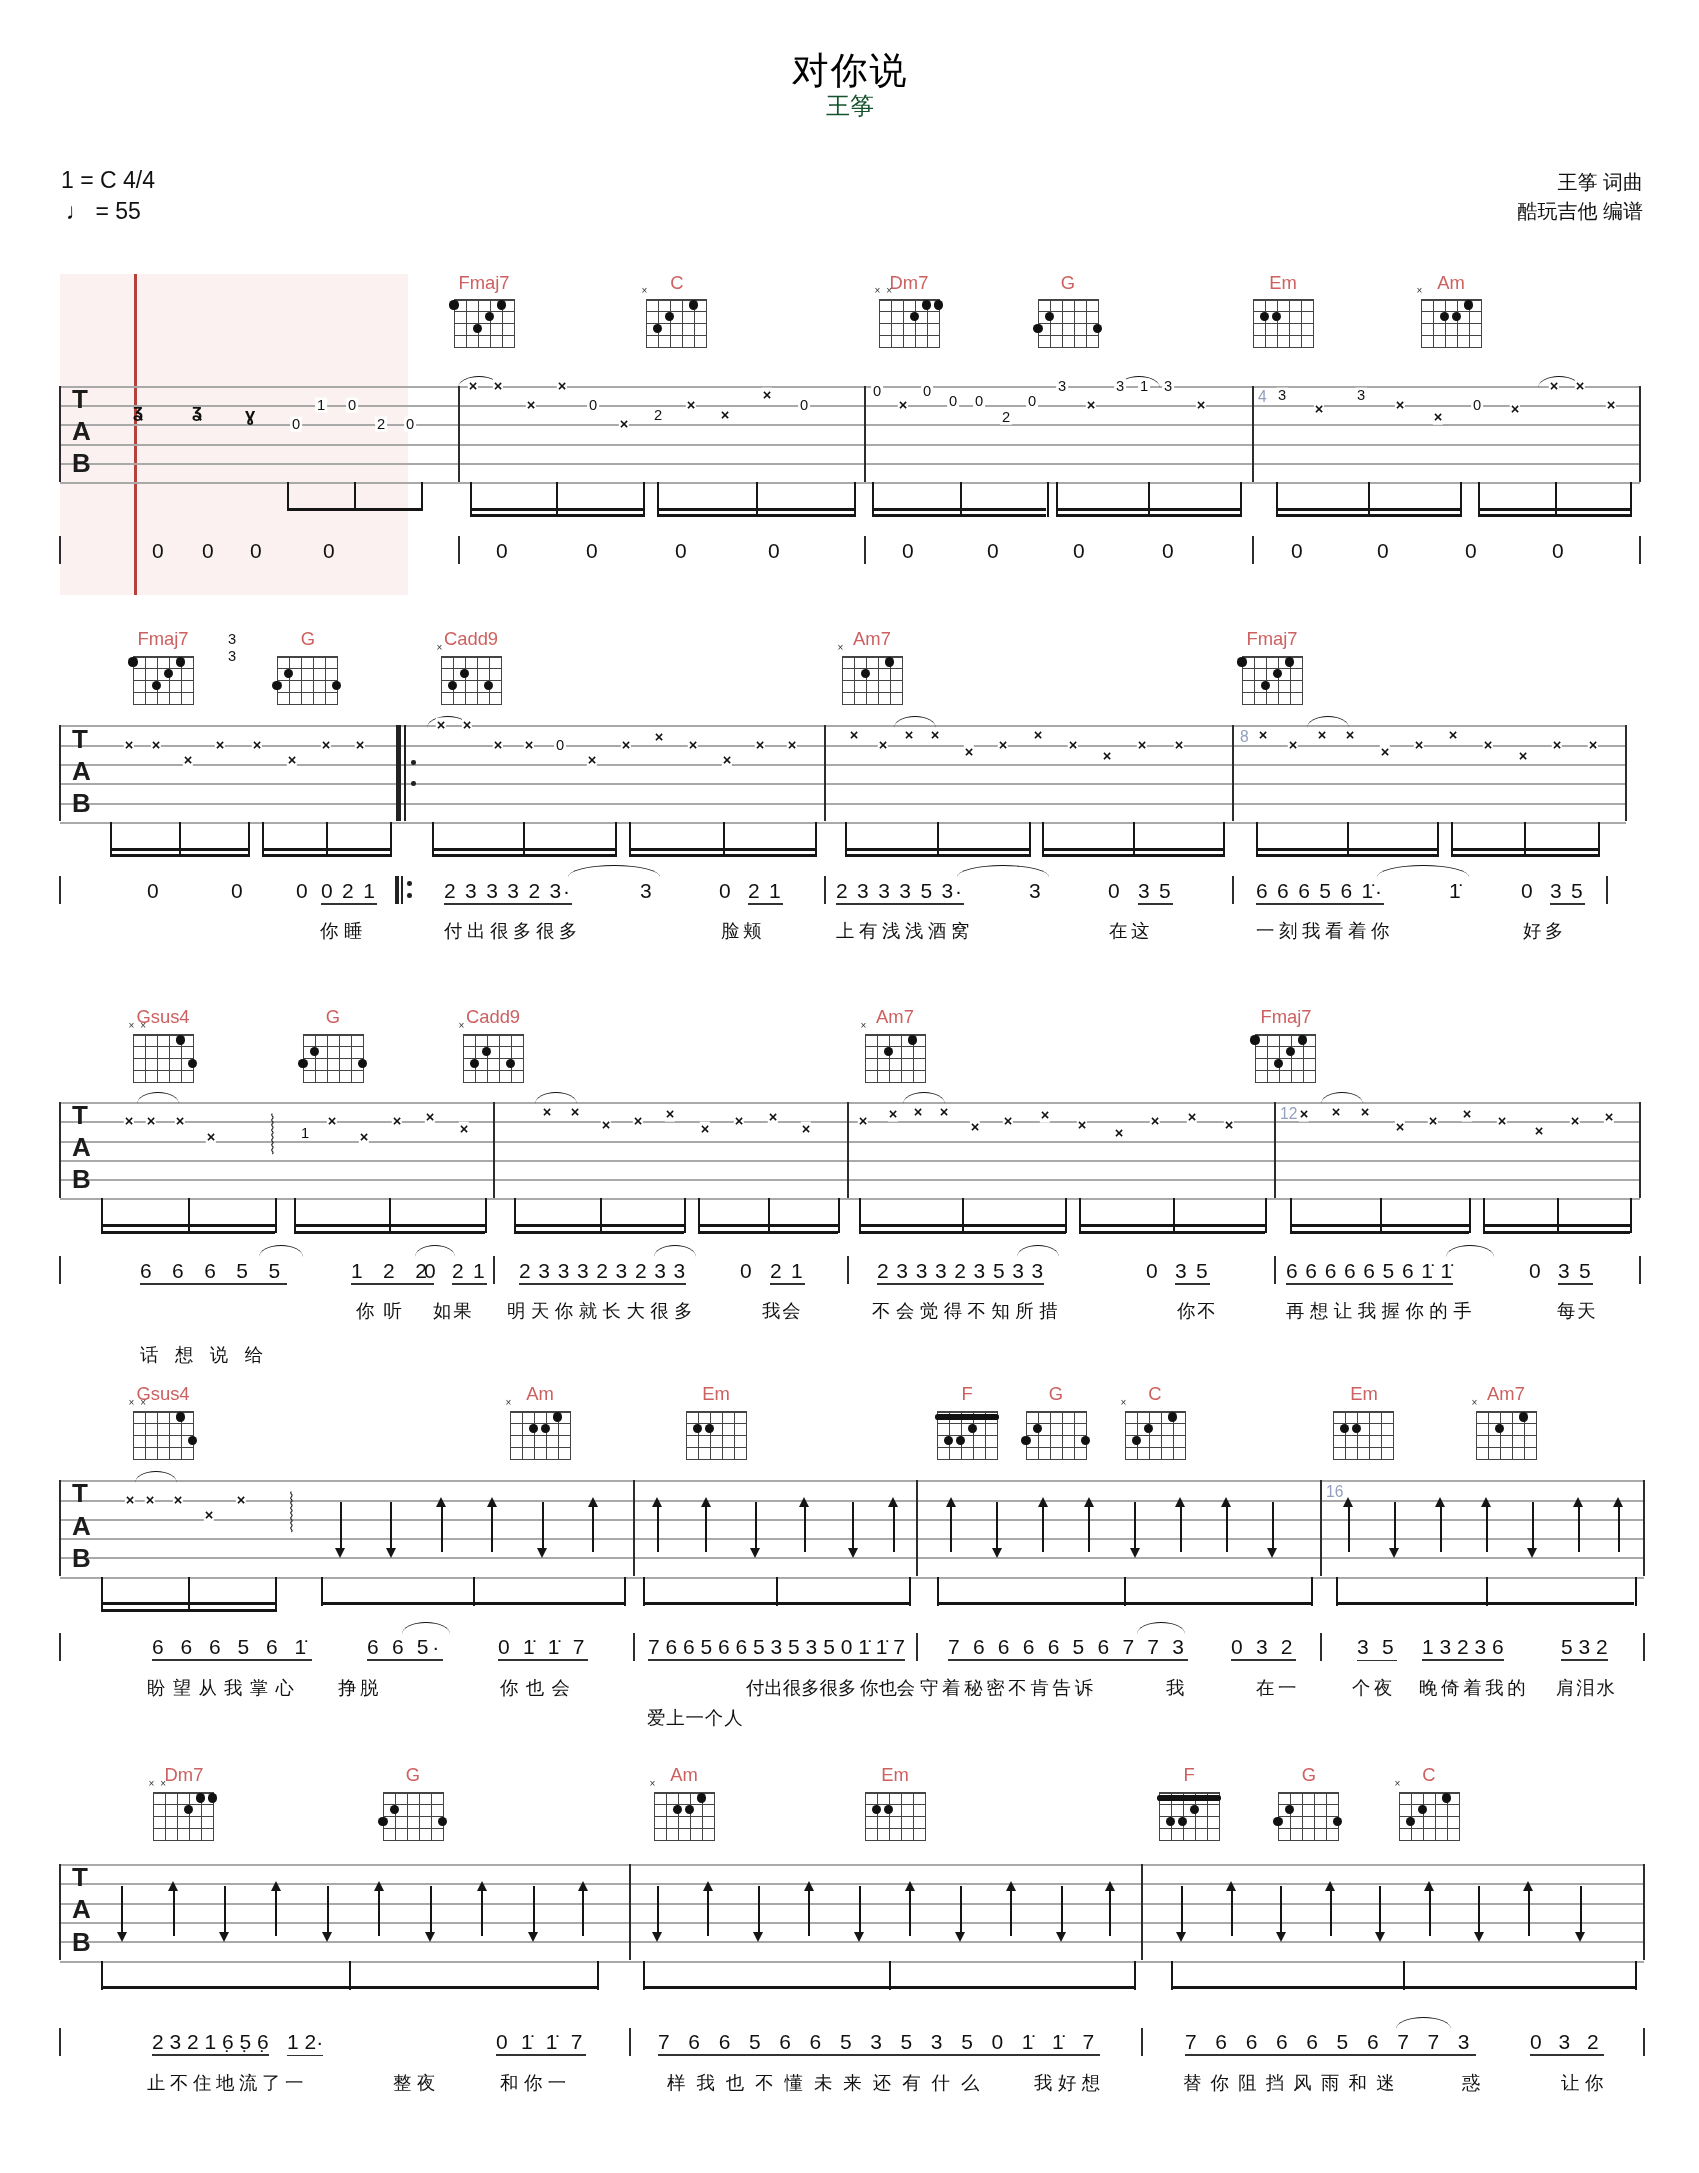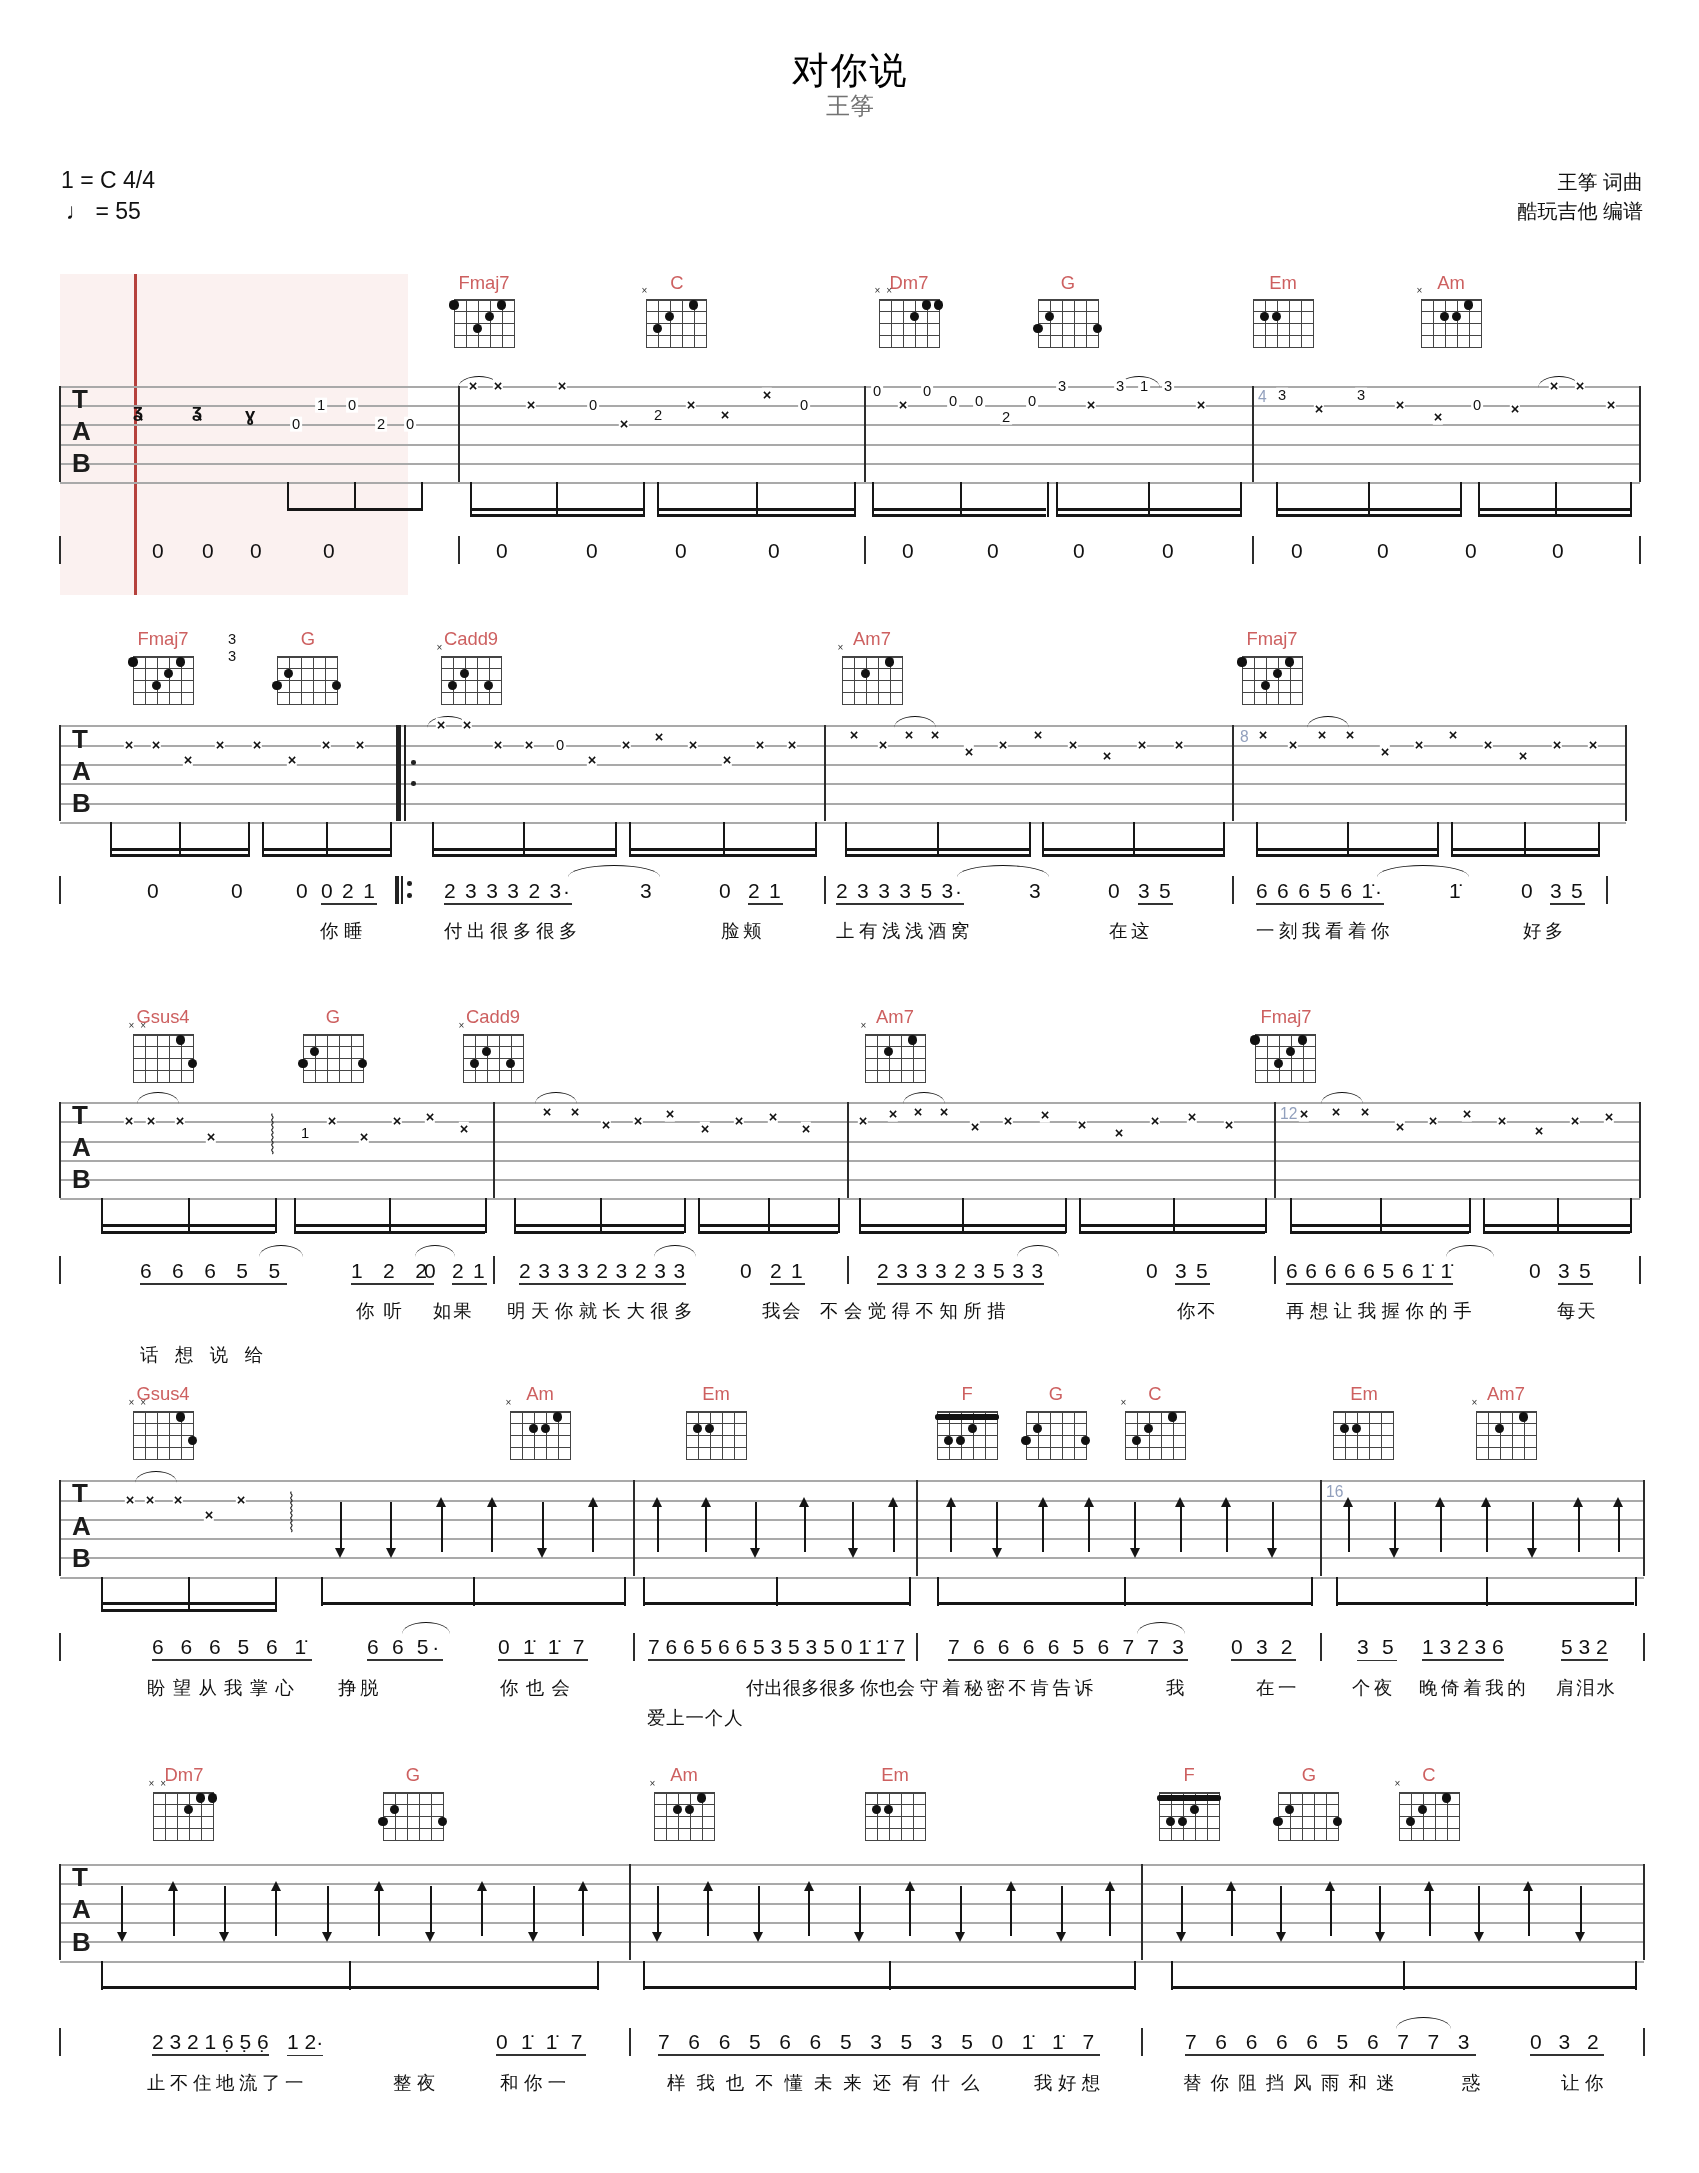--- a/index.html
+++ b/index.html
@@ -1,19 +1,19 @@
 <!DOCTYPE html>
 <html style="font-size:14.7px"><head>
 <meta charset="utf-8">
 <style>
   html,body{margin:0;padding:0;background:#ffffff;}
   body{width:1700px;height:2174px;position:relative;font-family:"Liberation Sans",sans-serif;color:#111;overflow:hidden;}
   .abs{position:absolute;}
   .title{left:0;right:0;top:46px;text-align:center;font-size:37px;letter-spacing:1.8px;color:#000;}
-  .subtitle{left:0;right:0;top:90px;text-align:center;font-size:24px;color:#737373;}
+  .subtitle{left:0;right:0;top:90px;text-align:center;font-size:24px;color:#14532d;}
   .metaL1{left:61px;top:167px;font-size:23px;}
   .metaL2{left:66px;top:198px;font-size:23px;}
   .metaR{right:57px;text-align:right;font-size:20px;}
   .mr1{top:169px;} .mr2{top:198px;}
   .staffline{height:1.8px;background:#a9a9a9;}
   .barline{width:1.8px;background:#2d2d2d;}
   .clef{font-size:26px;font-weight:bold;color:#1c1c1c;}
   .chordlabel{font-size:18.4px;transform:translateX(-50%);white-space:nowrap;}
   .mnum{font-size:15.6px;}
   .markx{font-size:14.7px;font-weight:bold;background:#fff;padding:0 0.9px;transform:translate(-50%,-50%);line-height:1;}
@@ -708,21 +708,21 @@
     <div class="abs num u2" style="left: 1286px; top: 1260px; letter-spacing: 0.9px;">6 6 6 6 6 5 6 1̇ 1̇</div>
     <div class="abs tie" style="left: 1446px; top: 1245px; width: 48px;"></div>
     <div class="abs num" style="left: 1529px; top: 1260px; letter-spacing: 1.8px;">0</div>
     <div class="abs num u2" style="left: 1558px; top: 1260px; letter-spacing: 1.8px;">3 5</div>
     <div class="abs rowbar" style="left: 1639px; top: 1256px;"></div>
     <div class="abs lyr" style="left: 140px; top: 1302px; letter-spacing: 16.5px; margin-top: 44px;">话想说给</div>
     <div class="abs lyr" style="left: 356px; top: 1302px; letter-spacing: 9.2px;">你听</div>
     <div class="abs lyr" style="left: 433px; top: 1302px; letter-spacing: 1.8px;">如果</div>
     <div class="abs lyr" style="left: 507px; top: 1302px; letter-spacing: 5.5px;">明天你就长大很多</div>
     <div class="abs lyr" style="left: 762px; top: 1302px; letter-spacing: 1.8px;">我会</div>
-    <div class="abs lyr" style="left: 820px; top: 1302px; letter-spacing: 5.5px;">不会觉得不知所措</div>
+    <div class="abs lyr" style="left: 872px; top: 1302px; letter-spacing: 5.5px;">不会觉得不知所措</div>
     <div class="abs lyr" style="left: 1177px; top: 1302px; letter-spacing: 1.8px;">你不</div>
     <div class="abs lyr" style="left: 1286px; top: 1302px; letter-spacing: 5.5px;">再想让我握你的手</div>
     <div class="abs lyr" style="left: 1557px; top: 1302px; letter-spacing: 1.8px;">每天</div>
     <div class="abs staffline" style="left: 60px; top: 1480px; width: 1584px; background: rgb(169, 169, 169);"></div>
     <div class="abs staffline" style="left: 60px; top: 1500px; width: 1584px; background: rgb(169, 169, 169);"></div>
     <div class="abs staffline" style="left: 60px; top: 1519px; width: 1584px; background: rgb(169, 169, 169);"></div>
     <div class="abs staffline" style="left: 60px; top: 1538px; width: 1584px; background: rgb(169, 169, 169);"></div>
     <div class="abs staffline" style="left: 60px; top: 1557px; width: 1584px; background: rgb(169, 169, 169);"></div>
     <div class="abs staffline" style="left: 60px; top: 1577px; width: 1584px; background: rgb(169, 169, 169);"></div>
     <div class="abs clef" style="left: 72px; top: 1478px;">T</div>

